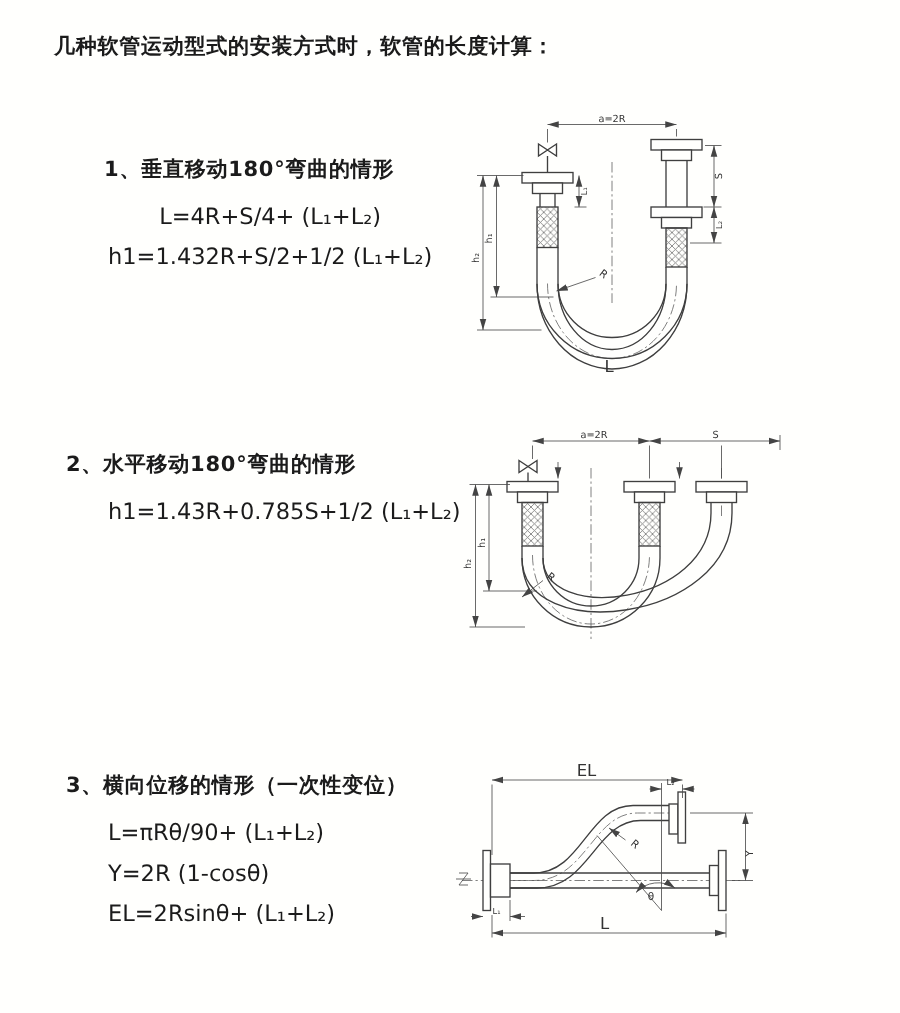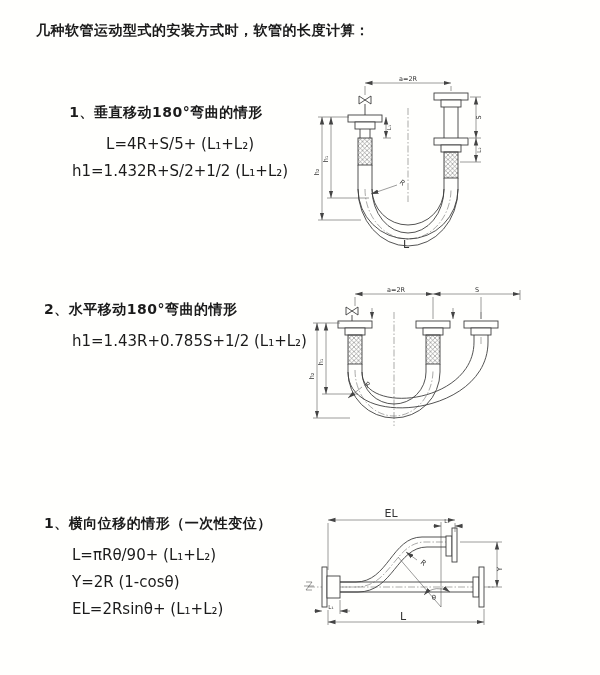--- a/index.html
+++ b/index.html
@@ -31,21 +31,21 @@
 </head>
 <body>
 
 <div class="page">
 
   <div class="title">几种软管运动型式的安装方式时，软管的长度计算：</div>
 
   <div class="section sec1">
     <div class="sec-heading">1、垂直移动180°弯曲的情形</div>
     <div class="formulas">
-      <div class="formula">L=4R+S/5+ (L₁+L₂)</div>
+      <div class="formula">L=4R+S/4+ (L₁+L₂)</div>
       <div class="formula">h1=1.432R+S/2+1/2 (L₁+L₂)</div>
     </div>
   </div>
 
   <div class="fig fig1">
     <svg width="180" height="198" viewBox="0 0 180 198">
       <defs>
         <marker id="aw1" viewBox="0 0 8 6" markerWidth="8" markerHeight="6" refX="7.5" refY="3" orient="auto-start-reverse" markerUnits="userSpaceOnUse">
           <path d="M0,0.8 L7.5,3 L0,5.2 Z" fill="#444"></path>
         </marker>
@@ -204,21 +204,21 @@
 
       <text class="lbl-s" x="96" y="8" text-anchor="middle">a=2R</text>
       <text class="lbl-s" x="177" y="8" text-anchor="middle">S</text>
       <text class="lbl-s" transform="translate(23,78) rotate(-90)" text-anchor="middle">h₁</text>
       <text class="lbl-s" transform="translate(14,92) rotate(-90)" text-anchor="middle">h₂</text>
       <text class="lbl-m" transform="translate(64,101) rotate(38)">R</text>
     </svg>
   </div>
 
   <div class="section sec3">
-    <div class="sec-heading">1、横向位移的情形（一次性变位）</div>
+    <div class="sec-heading">3、横向位移的情形（一次性变位）</div>
     <div class="formulas">
       <div class="formula">L=πRθ/90+ (L₁+L₂)</div>
       <div class="formula">Y=2R (1-cosθ)</div>
       <div class="formula">EL=2Rsinθ+ (L₁+L₂)</div>
     </div>
   </div>
 
   <div class="fig fig3">
     <svg width="300" height="145" viewBox="0 0 300 145">
       <defs>

